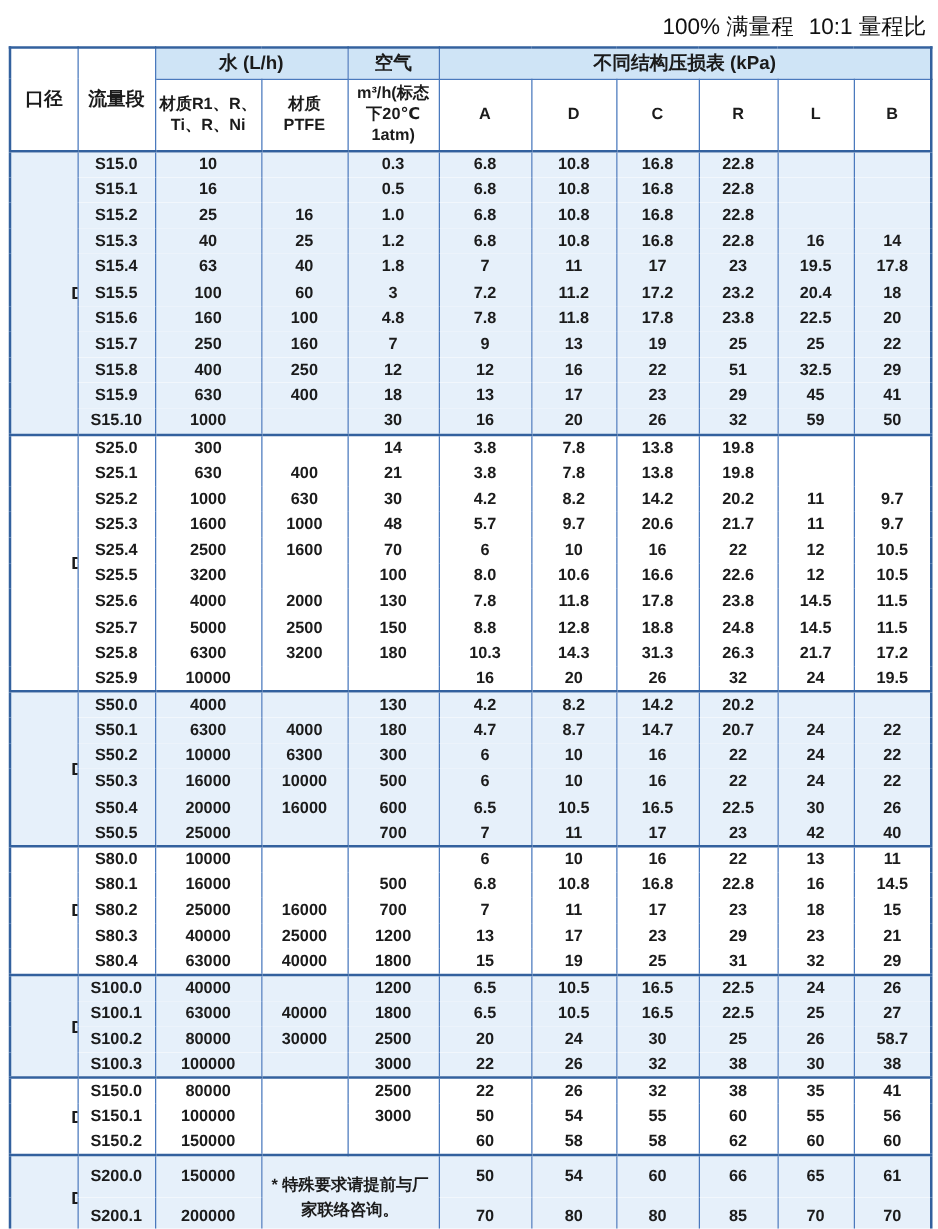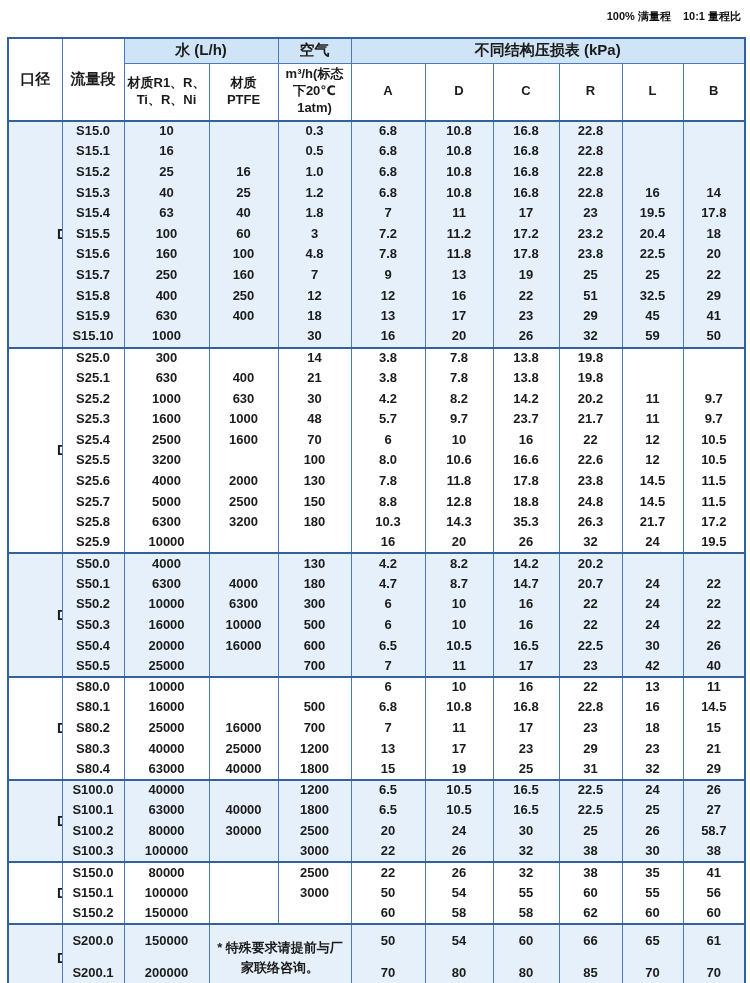--- a/index.html
+++ b/index.html
@@ -1,20 +1,20 @@
 <!DOCTYPE html>
 <html><head>
 <meta charset="utf-8">
 <style>
   * { box-sizing: border-box; }
   html, body { margin: 0; padding: 0; background: #ffffff; }
   body { font-family: "Liberation Sans", "DejaVu Sans", sans-serif; }
   .page { position: relative; width: 750px; height: 983px; background: #ffffff; overflow: hidden; }
 
-  .caption { position: absolute; top: 9px; right: 9px; font-size: 11px; font-weight: bold;
+  .caption { position: absolute; top: 9px; right: 9px; font-size: 18px; font-weight: normal;
              color: #111111; white-space: nowrap; }
   .caption .gap { display: inline-block; width: 12px; }
 
   table.spec { position: absolute; left: 7px; top: 37px; width: 737px;
                border-collapse: collapse; table-layout: fixed;
                border: 2px solid #33619e; }
   th, td { border: 1px solid #4a79bd; text-align: center; vertical-align: middle;
            color: #1b1b1b; font-weight: bold; padding: 0; overflow: hidden; }
 
   thead tr.h1 th { height: 25px; font-size: 15px; text-align: center; }
@@ -244,21 +244,21 @@
           <td>11</td>
           <td>9.7</td>
         </tr>
         <tr>
           <td>S25.3</td>
           <td>1600</td>
           <td>1000</td>
           <td>48</td>
           <td>5.7</td>
           <td>9.7</td>
-          <td>23.7</td>
+          <td>20.6</td>
           <td>21.7</td>
           <td>11</td>
           <td>9.7</td>
         </tr>
         <tr>
           <td>S25.4</td>
           <td>2500</td>
           <td>1600</td>
           <td>70</td>
           <td>6</td>
@@ -304,21 +304,21 @@
           <td>14.5</td>
           <td>11.5</td>
         </tr>
         <tr>
           <td>S25.8</td>
           <td>6300</td>
           <td>3200</td>
           <td>180</td>
           <td>10.3</td>
           <td>14.3</td>
-          <td>35.3</td>
+          <td>31.3</td>
           <td>26.3</td>
           <td>21.7</td>
           <td>17.2</td>
         </tr>
         <tr>
           <td>S25.9</td>
           <td>10000</td>
           <td></td>
           <td></td>
           <td>16</td>

